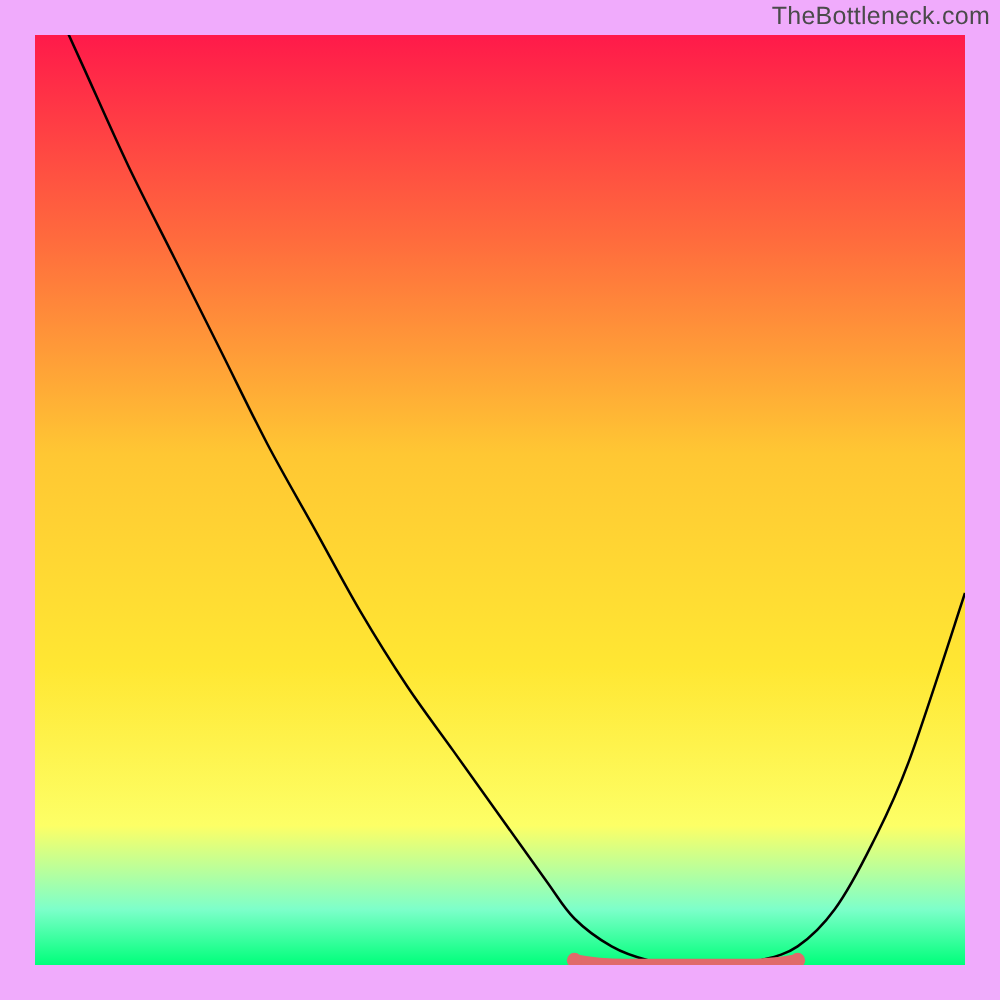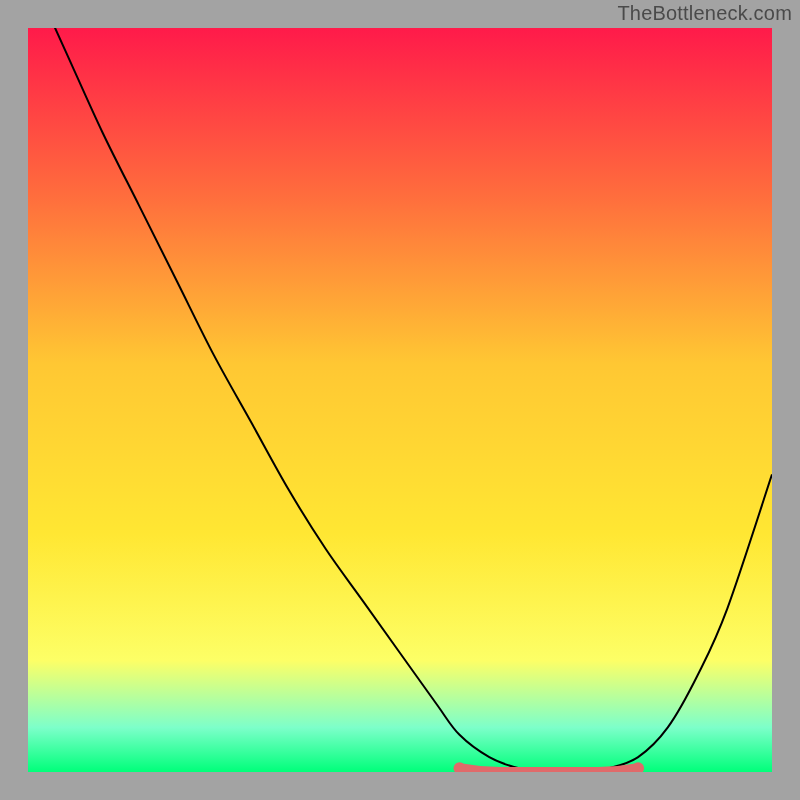--- a/index.html
+++ b/index.html
@@ -8,21 +8,21 @@
     width: 800px;
     height: 800px;
     background: #000;
     overflow: hidden;
     font-family: Arial, Helvetica, sans-serif;
   }
   .frame {
     position: relative;
     width: 800px;
     height: 800px;
-    background: #a3a3a3;
+    background: #f0abfc;
   }
   .watermark {
     position: absolute;
     top: 2px;
     right: 8px;
     color: #4a4a4a;
     font-size: 20px;
     font-weight: 500;
     letter-spacing: 0.2px;
     z-index: 10;

